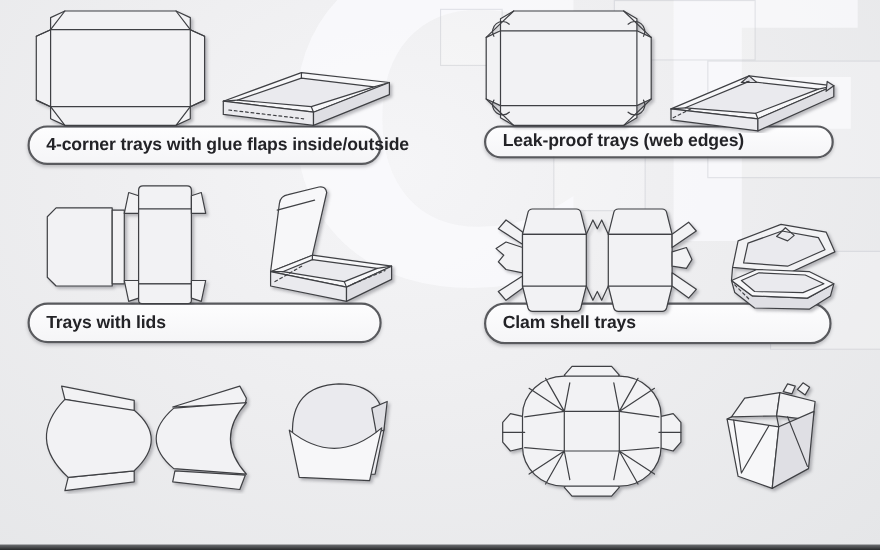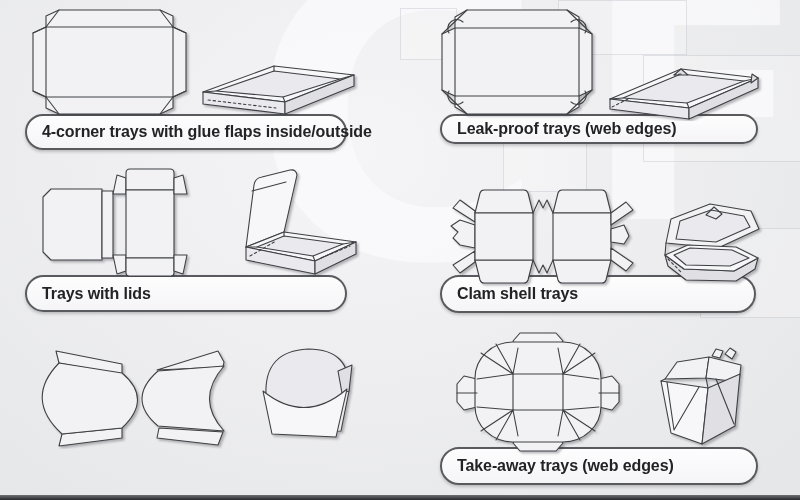--- a/index.html
+++ b/index.html
@@ -160,23 +160,20 @@
       <path class="fl" d="M41,30 Q6,66 44,101 L104,95 Q135,66 104,40 Z"></path>
       <path class="fl" d="M140,38 Q108,66 140,93 L206,98 Q177,66 206,33 Z"></path>
     </g>
     <g class="shadow">
       <path class="fm" d="M248,62 Q246,18 290,16 Q333,16 331,58 L323,98 L258,99 Z"></path>
       <path class="fd" d="M320,38 L334,32 L331,58 L324,60 Z"></path>
       <path class="fw" d="M245,58 L254,101 L318,104 L329,56 Q287,92 245,58 Z"></path>
     </g>
   </svg>
 
-  <div class="pill" style="left:440px;top:447px;width:318px;height:38px;">
-    <span>Take-away trays (web edges)</span>
-  </div>
   <svg class="art" style="left:418px;top:330px;" width="362" height="126" viewBox="0 0 362 126">
     <g class="shadow">
       <path class="fl" d="M102,3 L138,3 L145,11 L140,18 L100,18 L95,11 Z"></path>
       <path class="fl" d="M102,121 L138,121 L145,113 L140,106 L100,106 L95,113 Z"></path>
       <path class="fl" d="M59,49 L46,46 L39,54 L39,72 L46,80 L59,77 Z"></path>
       <path class="fl" d="M181,49 L194,46 L201,54 L201,72 L194,80 L181,77 Z"></path>
       <rect class="fl" x="57" y="12" width="126" height="100" rx="38" ry="36"></rect>
       <path class="ln" d="M95,44 L145,44 L145,80 L95,80 Z"></path>
       <path class="ln" d="M95,44 L63,23 M95,44 L78,14 M95,44 L100,18 M145,44 L177,23 M145,44 L162,14 M145,44 L140,18"></path>
       <path class="ln" d="M95,80 L63,101 M95,80 L78,110 M95,80 L100,106 M145,80 L177,101 M145,80 L162,110 M145,80 L140,106"></path>

